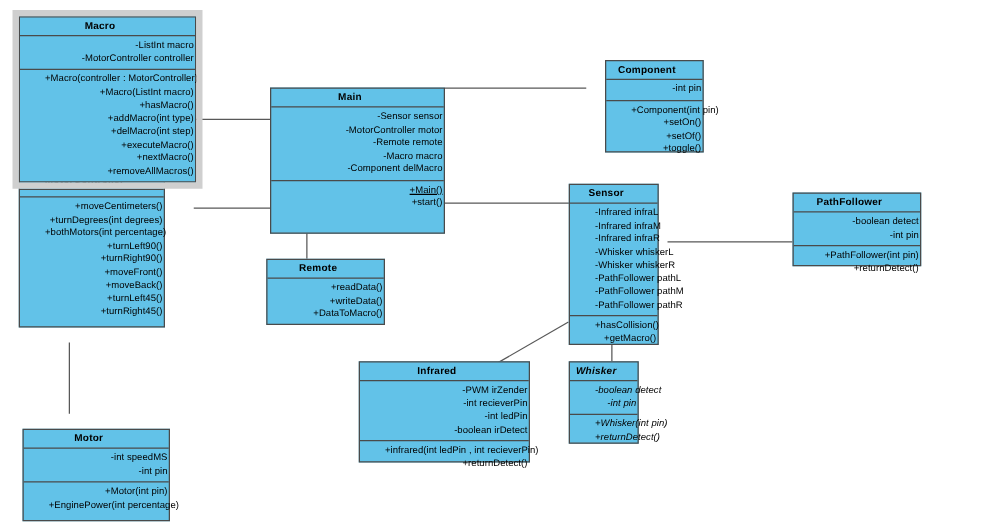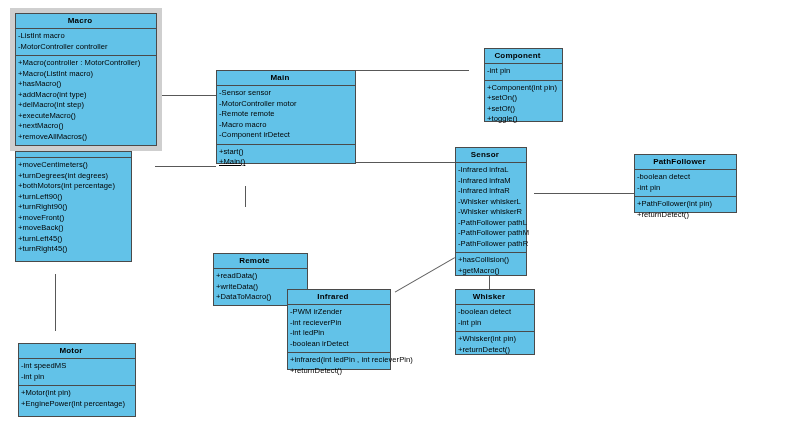--- a/index.html
+++ b/index.html
@@ -46,22 +46,23 @@
     text-align: center;
     font-weight: bold;
     font-size: 8px;
     color: #000000;
     padding: 2px 14px 3px 2px;
     border-bottom: 1px solid #4a4a4a;
     line-height: 9px;
     letter-spacing: 0.2px;
   }
   .uml-section {
-    padding: 2px 1px 3px 2px;
+    padding: 2px 1px 3px 20px;
     border-bottom: 1px solid #4a4a4a;
+    text-align: right;
   }
   .uml-section:last-child {
     border-bottom: none;
   }
   .uml-section.grow {
     min-height: 10px;
   }
   .uml-line {
     font-size: 7.6px;
     color: #000000;
@@ -129,45 +130,45 @@
     <div class="uml-section">
       <div class="uml-line">-int speedMS</div>
       <div class="uml-line">-int pin</div>
     </div>
     <div class="uml-section">
       <div class="uml-line">+Motor(int pin)</div>
       <div class="uml-line">+EnginePower(int percentage)</div>
     </div>
   </div>
 
-  <div class="uml-class" style="left:216px; top:70px; width:140px; height:94px;">
+  <div class="uml-class" style="left:216px; top:70px; width:140px; height:117px;">
     <div class="uml-name">Main</div>
     <div class="uml-section">
       <div class="uml-line">-Sensor sensor</div>
       <div class="uml-line">-MotorController motor</div>
       <div class="uml-line">-Remote remote</div>
       <div class="uml-line">-Macro macro</div>
-      <div class="uml-line">-Component irDetect</div>
+      <div class="uml-line">-Component delMacro</div>
     </div>
     <div class="uml-section grow">
+      <div class="uml-line static">+Main()</div>
       <div class="uml-line">+start()</div>
-      <div class="uml-line static">+Main()</div>
-    </div>
-  </div>
-
-  <div class="uml-class" style="left:213px; top:207px; width:95px; height:53px;margin-top:46px;">
+    </div>
+  </div>
+
+  <div class="uml-class" style="left:213px; top:207px; width:95px; height:53px;">
     <div class="uml-name">Remote</div>
     <div class="uml-section">
       <div class="uml-line">+readData()</div>
       <div class="uml-line">+writeData()</div>
       <div class="uml-line">+DataToMacro()</div>
     </div>
   </div>
 
-  <div class="uml-class" style="left:287px; top:289px; width:104px; height:81px;">
+  <div class="uml-class" style="left:287px; top:289px; width:137px; height:81px;">
     <div class="uml-name">Infrared</div>
     <div class="uml-section">
       <div class="uml-line">-PWM irZender</div>
       <div class="uml-line">-int recieverPin</div>
       <div class="uml-line">-int ledPin</div>
       <div class="uml-line">-boolean irDetect</div>
     </div>
     <div class="uml-section">
       <div class="uml-line">+infrared(int ledPin , int recieverPin)</div>
       <div class="uml-line">+returnDetect()</div>
@@ -198,21 +199,21 @@
       <div class="uml-line">-PathFollower pathL</div>
       <div class="uml-line">-PathFollower pathM</div>
       <div class="uml-line">-PathFollower pathR</div>
     </div>
     <div class="uml-section">
       <div class="uml-line">+hasCollision()</div>
       <div class="uml-line">+getMacro()</div>
     </div>
   </div>
 
-  <div class="uml-class" style="left:455px; top:289px; width:80px; height:66px;">
+  <div class="uml-class" style="left:455px; top:289px; width:56px; height:66px;font-style:italic;">
     <div class="uml-name">Whisker</div>
     <div class="uml-section">
       <div class="uml-line">-boolean detect</div>
       <div class="uml-line">-int pin</div>
     </div>
     <div class="uml-section">
       <div class="uml-line">+Whisker(int pin)</div>
       <div class="uml-line">+returnDetect()</div>
     </div>
   </div>

